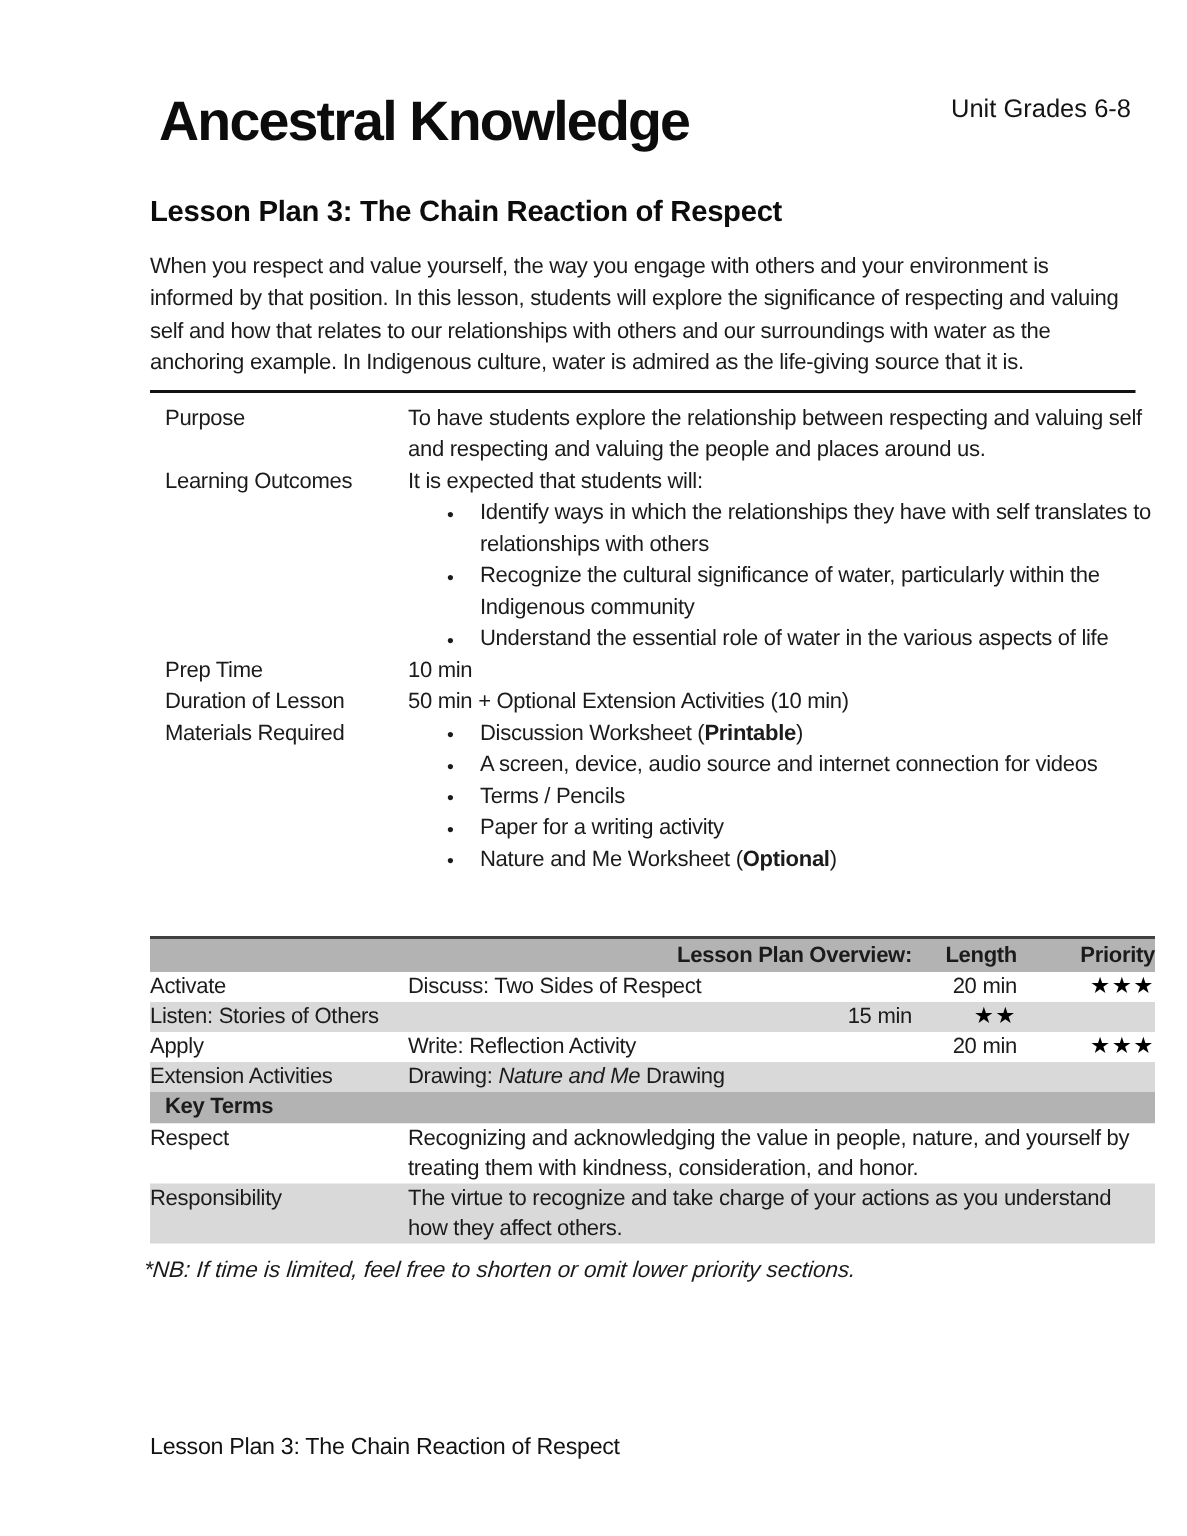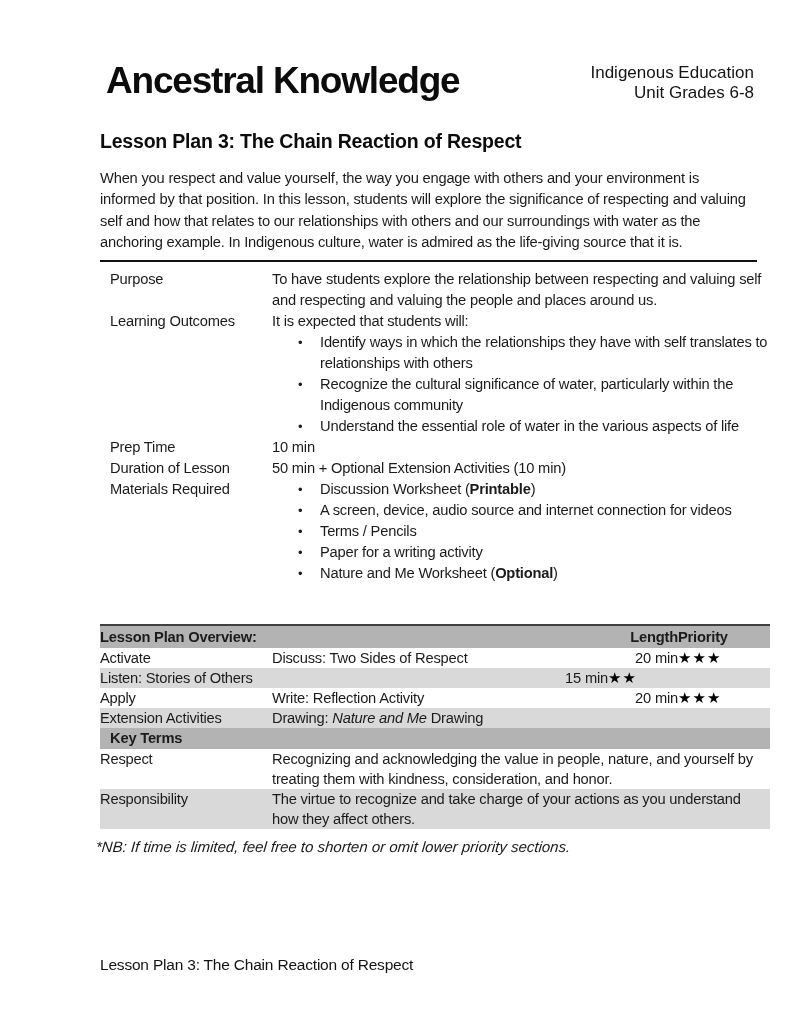--- a/index.html
+++ b/index.html
@@ -50,23 +50,23 @@
     position:absolute; left:68px; top:624px; width:670px;
     font-size:14.7px; line-height:20px; letter-spacing:-0.2px;
   }
   .ov-row { display:grid; grid-template-columns:172px 336px 70px 92px; }
   .ov-row > div { padding:0; }
   .ov-c1 { padding-left:10px; }
   .ov-header {
     background:#b3b3b3; border-top:2px solid #404040;
     font-weight:700; line-height:22px;
   }
-  .ov-title-cell { grid-column:1 / 3; padding-left:10px; }
+  .ov-title-cell { grid-column:1 / 3; padding-left:10px;text-align:right; }
   .ov-length { text-align:right; }
-  .ov-priority { text-align:left; padding-right:6px; }
+  .ov-priority { text-align:right; padding-right:6px; }
   .stars { font-size:15px; letter-spacing:1px; color:#000; }
   .bg-white { background:#ffffff; }
   .bg-gray  { background:#d9d9d9; }
   .keyterms-header {
     background:#b3b3b3; font-weight:700; line-height:21px; padding-left:10px;
   }
   .term-def { grid-column:2 / 5; }
   
   .nb-note {
     position:absolute; left:64px; top:838px; margin:0;
@@ -79,21 +79,20 @@
     font-size:15.5px; color:#121212; letter-spacing:-0.2px;
   }
 </style>
 </head>
 <body>
 
 <div class="page">
 
   <h1 class="doc-title">Ancestral Knowledge</h1>
   <div class="unit-block">
-    <div>Indigenous Education</div>
     <div>Unit Grades 6-8</div>
   </div>
 
   <h2 class="lesson-heading">Lesson Plan 3: The Chain Reaction of Respect</h2>
 
   <p class="intro">When you respect and value yourself, the way you engage with others and your environment is informed by that position. In this lesson, students will explore the significance of respecting and valuing self and how that relates to our relationships with others and our surroundings with water as the anchoring example. In Indigenous culture, water is admired as the life-giving source that it is.</p>
 
   <section class="info">
 
     <div class="info-row">

